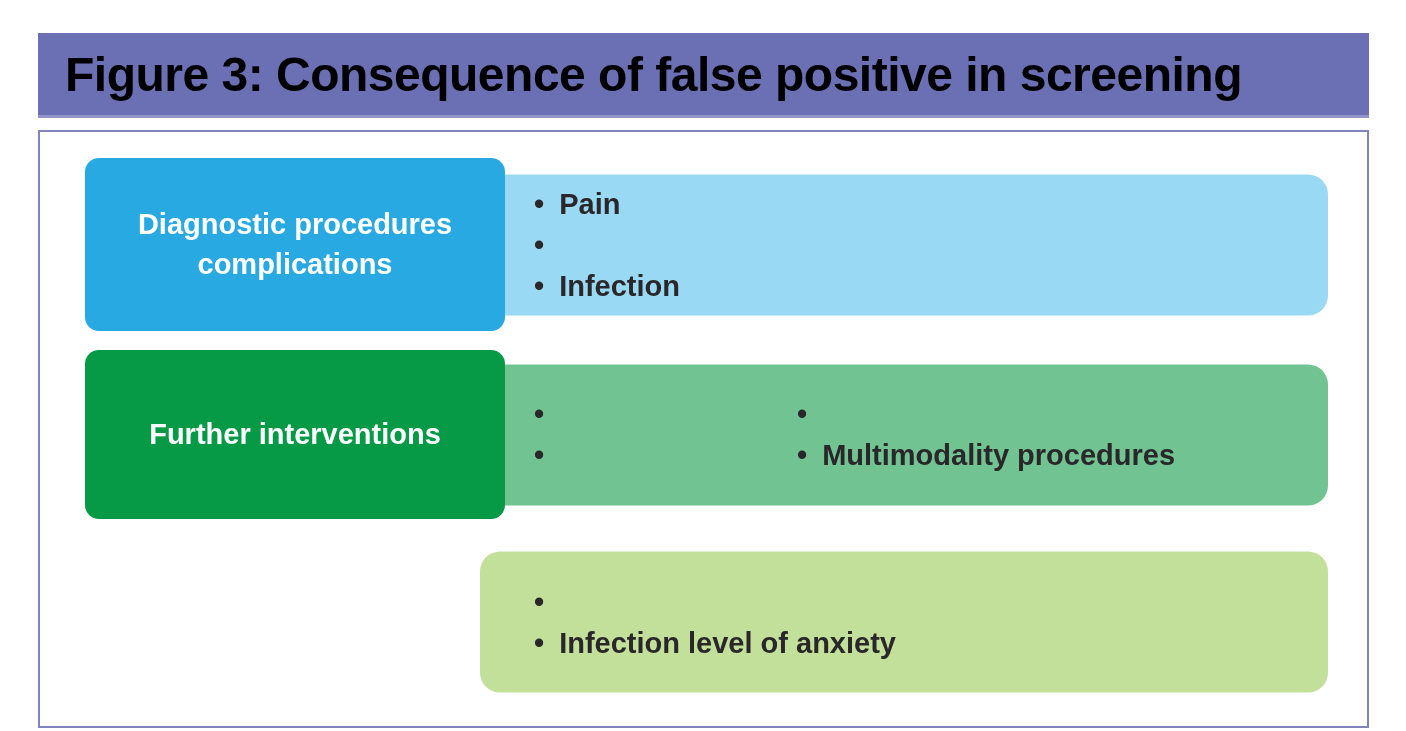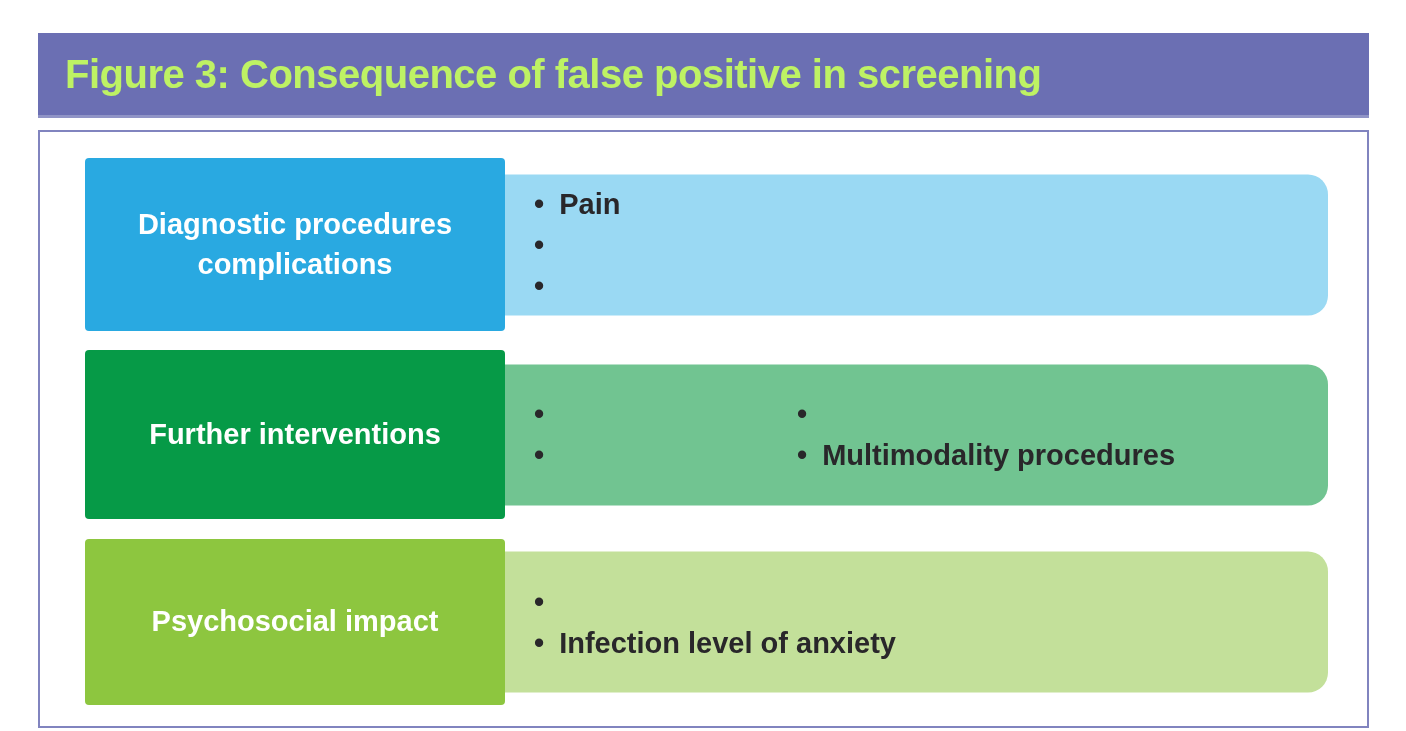--- a/index.html
+++ b/index.html
@@ -22,22 +22,22 @@
     top: 33px;
     width: 1331px;
     height: 85px;
     box-sizing: border-box;
     display: flex;
     align-items: center;
     padding-left: 27px;
     border-bottom: 3px solid #9094c6;
   }
   .fig-header .title {
-    color: #bef264;
-    font-size: 40px;
+    color: #000000;
+    font-size: 48px;
     font-weight: bold;
     letter-spacing: -0.5px;
     white-space: nowrap;
   }
   .fig-body {
     position: absolute;
     left: 38px;
     top: 130px;
     width: 1331px;
     height: 598px;
@@ -65,21 +65,21 @@
     align-items: center;
     box-sizing: border-box;
     padding-left: 54px;
   }
   .label-block {
     position: absolute;
     left: 45px;
     top: 0;
     width: 420px;
     height: 100%;
-    border-radius: 4px;
+    border-radius: 14px;
     display: flex;
     align-items: center;
     justify-content: center;
     text-align: center;
     box-sizing: border-box;
     padding: 0 40px;
   }
   .label-block .label-text {
     color: #ffffff;
     font-size: 29px;
@@ -125,20 +125,21 @@
         <div class="bullets">
           <div class="bullet-item">
             <span class="dot">•</span>
             <span>Pain</span>
           </div>
           <div class="bullet-item">
             <span class="dot">•</span>
           </div>
           <div class="bullet-item">
             <span class="dot">•</span>
+            <span>Infection</span>
           </div>
         </div>
       </div>
       <div class="label-block" style="background: rgb(41, 169, 225);">
         <span class="label-text">Diagnostic procedures complications</span>
       </div>
     </div>
 
     <div class="row row-2">
       <div class="bar" style="background: rgb(113, 196, 145);">
@@ -172,19 +173,16 @@
         <div class="bullets">
           <div class="bullet-item">
             <span class="dot">•</span>
           </div>
           <div class="bullet-item">
             <span class="dot">•</span>
             <span>Infection level of anxiety</span>
           </div>
         </div>
       </div>
-      <div class="label-block" style="background: rgb(141, 198, 63);">
-        <span class="label-text">Psychosocial impact</span>
-      </div>
     </div>
 
   </div>
 </div>
 
 </body></html>

